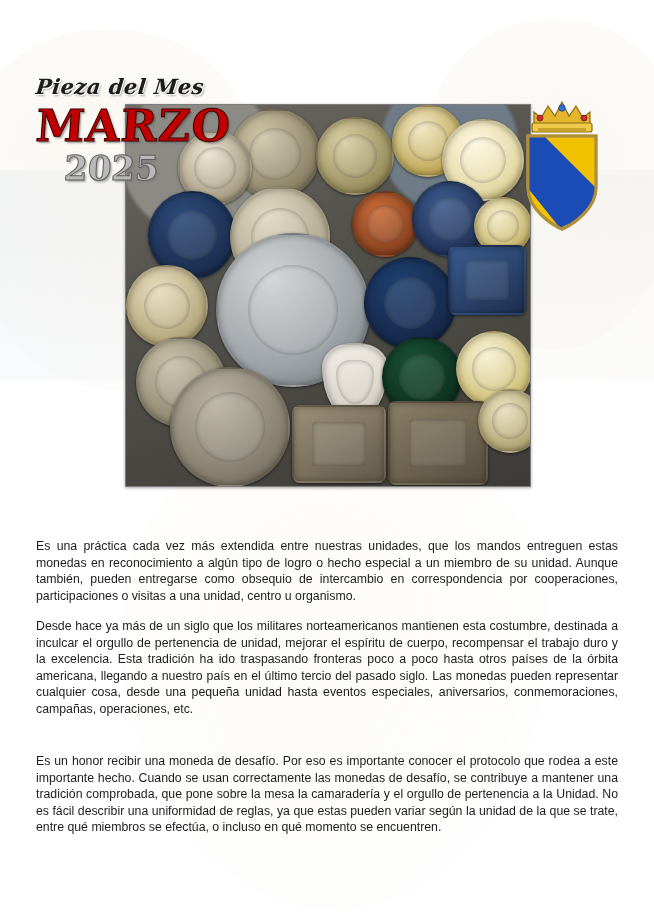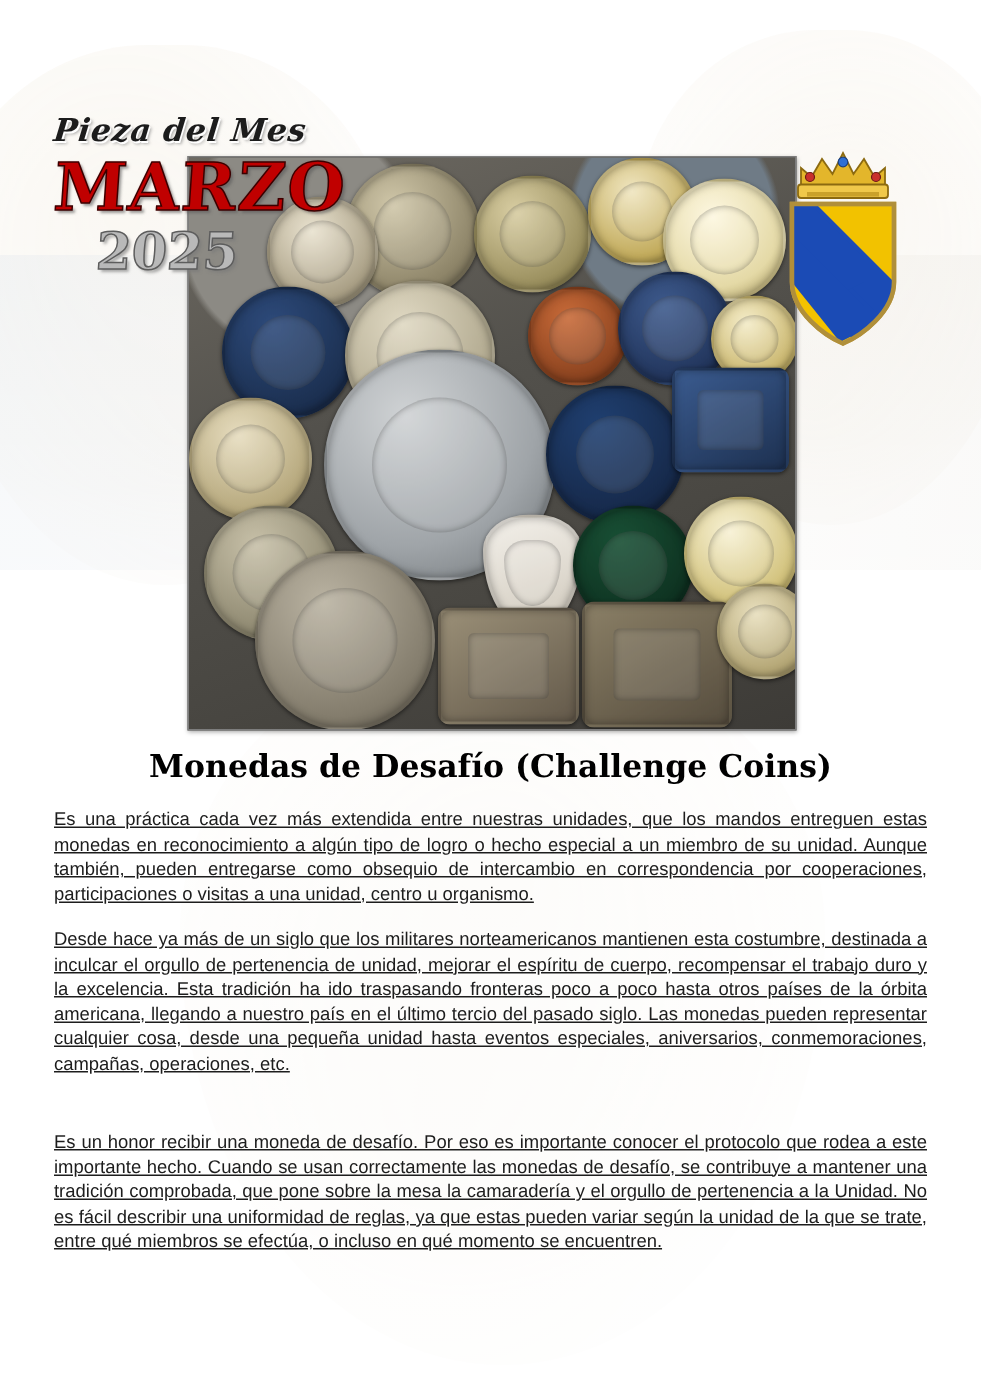--- a/index.html
+++ b/index.html
@@ -184,21 +184,20 @@
     top: 538px;
     width: 582px;
     z-index: 8;
   }
   .body-text p {
     margin: 0 0 14px 0;
     font-size: 12.3px;
     line-height: 16.5px;
     color: #1d1d1d;
     text-align: justify;
-    text-decoration: underline;
   }
   .body-text p:last-child { margin-bottom: 0; margin-top: 36px; }
 </style>
 </head>
 <body>
 
 <div class="page">
 
   <div class="bg-watermark">
     <div class="wm-shield wm-1"></div>
@@ -267,21 +266,20 @@
       <div class="coin" style="left:256px; top:232px; width:76px; height:76px; background:radial-gradient(circle at 38% 28%, #184f34, #0e3221 72%, #082015);"></div>
       <div class="coin" style="left:330px; top:226px; width:72px; height:72px; background:radial-gradient(circle at 40% 30%, #f7f1d4, #d2c27c 70%, #96833c);"></div>
 
       <div class="coin" style="left:44px; top:262px; width:116px; height:116px; background:radial-gradient(circle at 38% 28%, #b9b2a1, #837c6c 70%, #534e43);"></div>
       <div class="coin sq" style="left:166px; top:300px; width:90px; height:74px; background:linear-gradient(150deg, #9a8f77, #63594a);"></div>
       <div class="coin sq" style="left:262px; top:296px; width:96px; height:80px; background:linear-gradient(150deg, #8a7f66, #564d3e);"></div>
       <div class="coin" style="left:352px; top:284px; width:60px; height:60px; background:radial-gradient(circle at 40% 30%, #e8dfbd, #b4a675 70%, #7b6f49);"></div>
     </div>
   </div>
 
-  <div class="article-title">Monedas de Desafío (Challenge Coins)</div>
 
   <div class="body-text">
     <p>Es una práctica cada vez más extendida entre nuestras unidades, que los mandos entreguen estas monedas en reconocimiento a algún tipo de logro o hecho especial a un miembro de su unidad. Aunque también, pueden entregarse como obsequio de intercambio en correspondencia por cooperaciones, participaciones o visitas a una unidad, centro u organismo.</p>
     <p>Desde hace ya más de un siglo que los militares norteamericanos mantienen esta costumbre, destinada a inculcar el orgullo de pertenencia de unidad, mejorar el espíritu de cuerpo, recompensar el trabajo duro y la excelencia. Esta tradición ha ido traspasando fronteras poco a poco hasta otros países de la órbita americana, llegando a nuestro país en el último tercio del pasado siglo. Las monedas pueden representar cualquier cosa, desde una pequeña unidad hasta eventos especiales, aniversarios, conmemoraciones, campañas, operaciones, etc.</p>
     <p>Es un honor recibir una moneda de desafío. Por eso es importante conocer el protocolo que rodea a este importante hecho. Cuando se usan correctamente las monedas de desafío, se contribuye a mantener una tradición comprobada, que pone sobre la mesa la camaradería y el orgullo de pertenencia a la Unidad. No es fácil describir una uniformidad de reglas, ya que estas pueden variar según la unidad de la que se trate, entre qué miembros se efectúa, o incluso en qué momento se encuentren.</p>
   </div>
 
 </div>
 
 </body></html>

